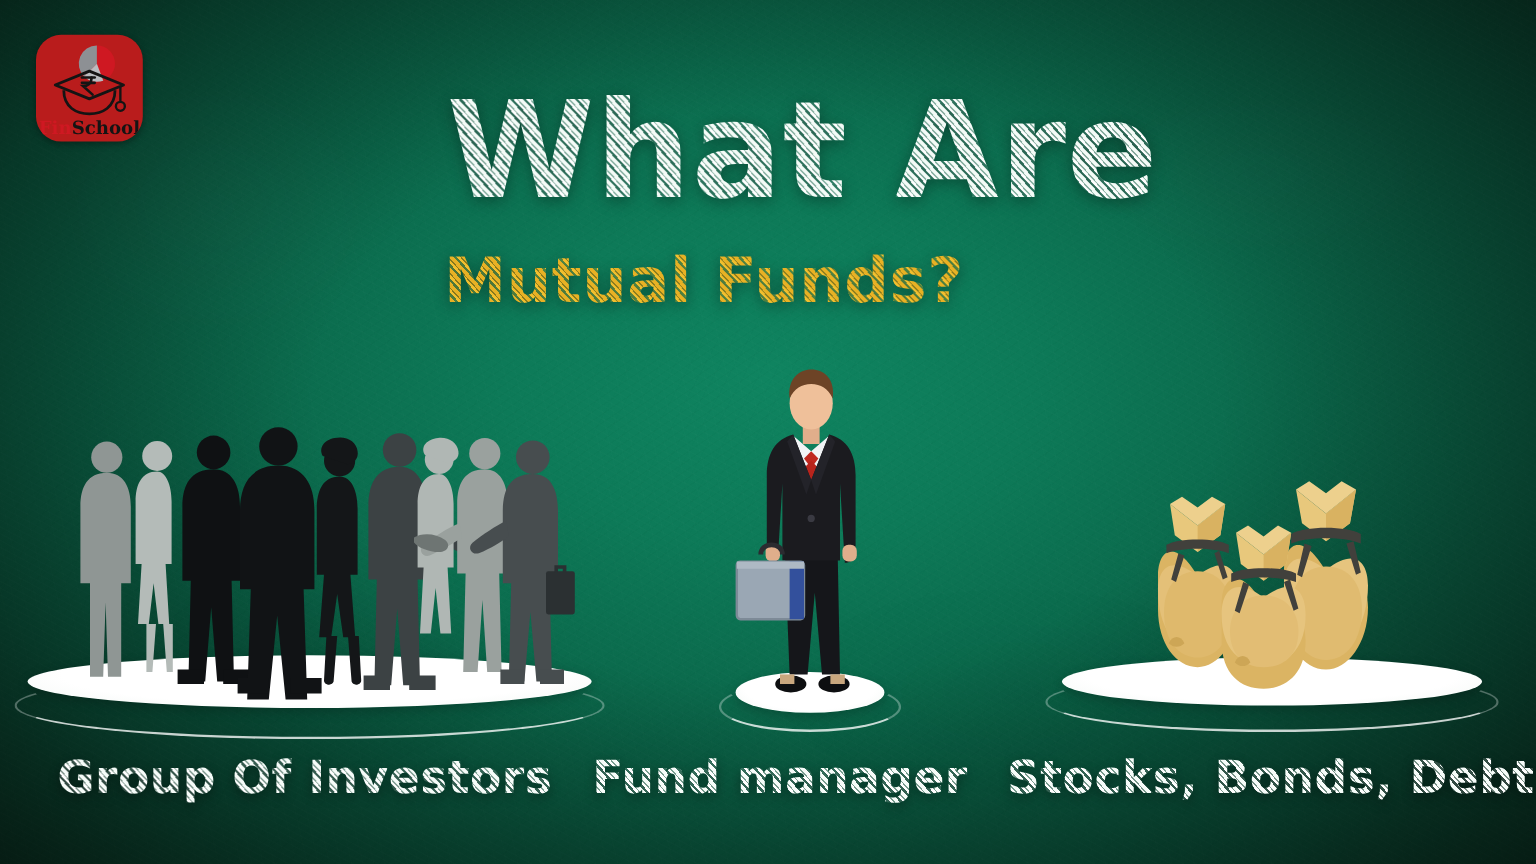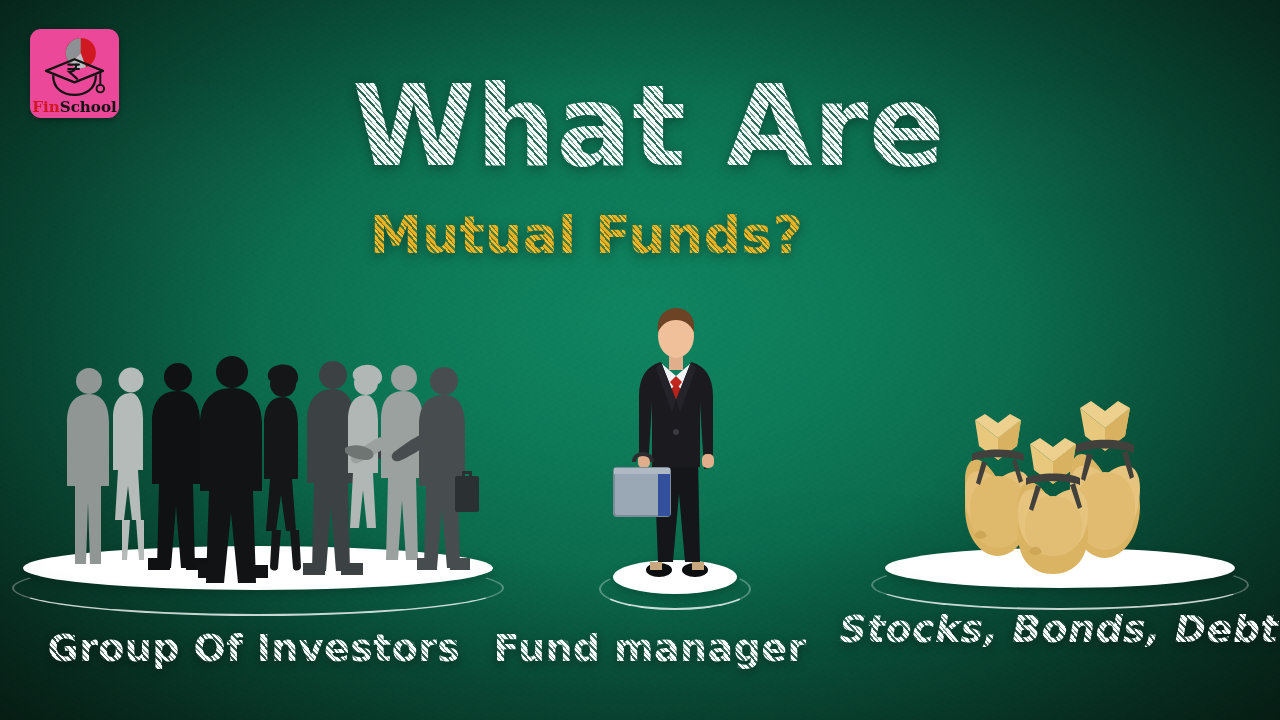--- a/index.html
+++ b/index.html
@@ -42,21 +42,21 @@
       radial-gradient(ellipse 20% 22% at 22% 76%, rgba(0,0,0,.14), transparent 70%);
   }
   #board .vign {
     position:absolute; inset:0;
     background:radial-gradient(ellipse 70% 78% at 50% 46%, rgba(0,0,0,0) 42%, rgba(0,0,0,.30) 78%, rgba(0,0,0,.52) 100%);
   }
 
   
   #logo {
     position:absolute; left:30px; top:29px; width:89px; height:89px;
-    background:#ec4899; border-radius:11px;
+    background:#b91c1c; border-radius:21px;
     box-shadow:0 2px 6px rgba(0,0,0,.35);
     overflow:hidden;
   }
   #logo svg { display:block; width:100%; height:100%; }
 
   
   .chalk { position:absolute; white-space:nowrap; }
   .chalk .layer {
     font-family:"DejaVu Sans", sans-serif;
     font-weight:bold; letter-spacing:.5px;
@@ -64,21 +64,21 @@
   .chalk .base {
     position:relative;
     -webkit-background-clip:text; background-clip:text;
     color:transparent;
   }
   .chalk .halo {
     position:absolute; left:0; top:0;
     z-index:-1;
   }
 
-  #title-line1 { left:352px; top:66px; }
+  #title-line1 { left:372px; top:66px; }
   #title-line1 .layer { font-size:112px; line-height:120px; }
   #title-line1 .base {
     background-image:
       repeating-linear-gradient(48deg,
         rgba(255,255,255,.14) 0 2px,
         #ffffff 2px 4px,
         rgba(220,235,228,.55) 4px 5px,
         #f4fbf7 5px 8px);
     filter:drop-shadow(0 3px 6px rgba(0,0,0,.42));
   }
@@ -110,21 +110,21 @@
         rgba(255,255,255,.18) 0 2px,
         #ffffff 2px 4px,
         rgba(214,230,222,.55) 4px 5px,
         #f6fcf9 5px 8px);
     filter:drop-shadow(0 3px 5px rgba(0,0,0,.45));
   }
   .caption .halo { position:absolute; left:0; top:0; z-index:-1; color:#eef7f2; opacity:.28; }
 
   #cap-investors { left:0; top:626px; width:508px; }
   #cap-manager   { left:485px; top:626px; width:330px; }
-  #cap-assets    { left:838px; top:607px; width:442px;font-style:italic; }
+  #cap-assets    { left:838px; top:626px; width:442px; }
 
   
   .stage { position:absolute; }
   .stage .disc {
     position:absolute; left:50%; transform:translateX(-50%);
     background:radial-gradient(ellipse at 50% 38%, #ffffff 0%, #ffffff 62%, #f0f5f2 100%);
     border-radius:50%;
     box-shadow:0 3px 10px rgba(0,0,0,.22);
   }
   .stage .arc {

